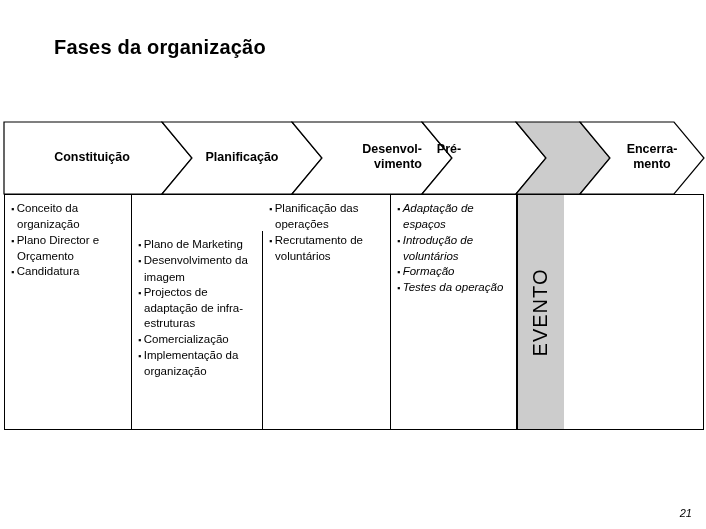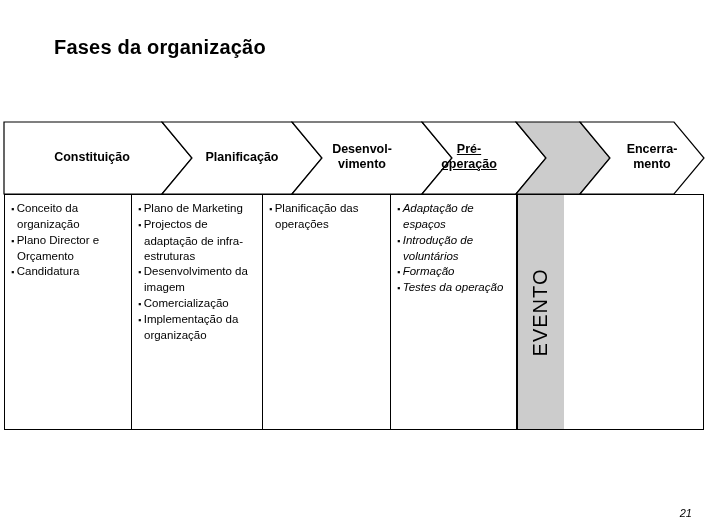--- a/index.html
+++ b/index.html
@@ -143,59 +143,59 @@
 
       <polygon points="512,0 576,0 606,36 576,72 512,72 542,36" fill="#cccccc" stroke="#000000" stroke-width="1.2"></polygon>
 
       <polygon points="576,0 670,0 700,36 670,72 576,72 606,36" fill="#ffffff" stroke="#000000" stroke-width="1.2"></polygon>
     </svg>
 
     <div class="chev-label" style="left:8px; top:28px; width:160px;">Constituição</div>
 
     <div class="chev-label" style="left:168px; top:28px; width:140px;">Planificação</div>
 
-    <div class="chev-label" style="left:298px; top:20px; width:120px; text-align:center;">
+    <div class="chev-label" style="left:298px; top:20px; width:120px; text-align:right;">
       <div>Desenvol-</div>
       <div>vimento</div>
     </div>
 
-    <div class="chev-label" style="left:400px; top:20px; width:130px; text-align:center;text-decoration:underline;">
+    <div class="chev-label" style="left:380px; top:20px; width:130px; text-align:center;">
       <div>Pré-</div>
-      <div>operação</div>
     </div>
 
     <div class="chev-label" style="left:598px; top:20px; width:100px; text-align:center;">
       <div>Encerra-</div>
       <div>mento</div>
     </div>
   </div>
 
   <div id="body-table">
 
     <div class="body-col" style="width:127px;">
       <ul class="bullet-list">
         <li>Conceito da organização</li>
         <li>Plano Director e Orçamento</li>
         <li>Candidatura</li>
       </ul>
     </div>
 
-    <div class="body-col" style="width:131px;">
+    <div class="body-col" style="width:131px;margin-top:36px;">
       <ul class="bullet-list">
         <li>Plano de Marketing</li>
+        <li>Desenvolvimento da imagem</li>
         <li>Projectos de adaptação de infra-estruturas</li>
-        <li>Desenvolvimento da imagem</li>
         <li>Comercialização</li>
         <li>Implementação da organização</li>
       </ul>
     </div>
 
     <div class="body-col" style="width:128px;">
       <ul class="bullet-list">
         <li>Planificação das operações</li>
+        <li>Recrutamento de voluntários</li>
       </ul>
     </div>
 
     <div class="body-col" style="width:126px;font-style:italic;">
       <ul class="bullet-list">
         <li>Adaptação de espaços</li>
         <li>Introdução de voluntários</li>
         <li>Formação</li>
         <li>Testes da operação</li>
       </ul>

